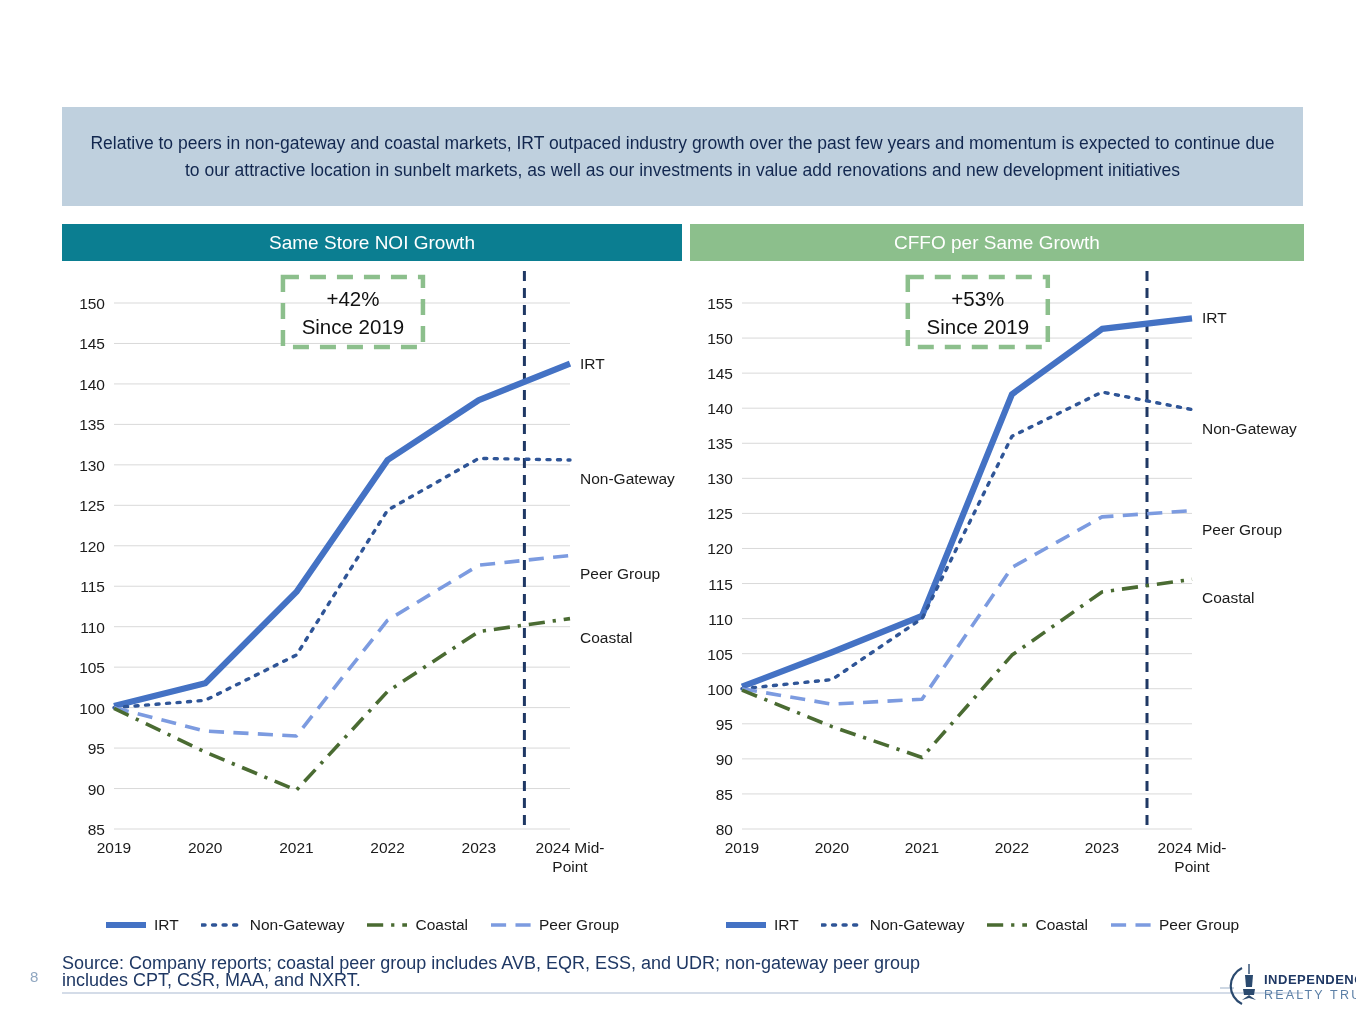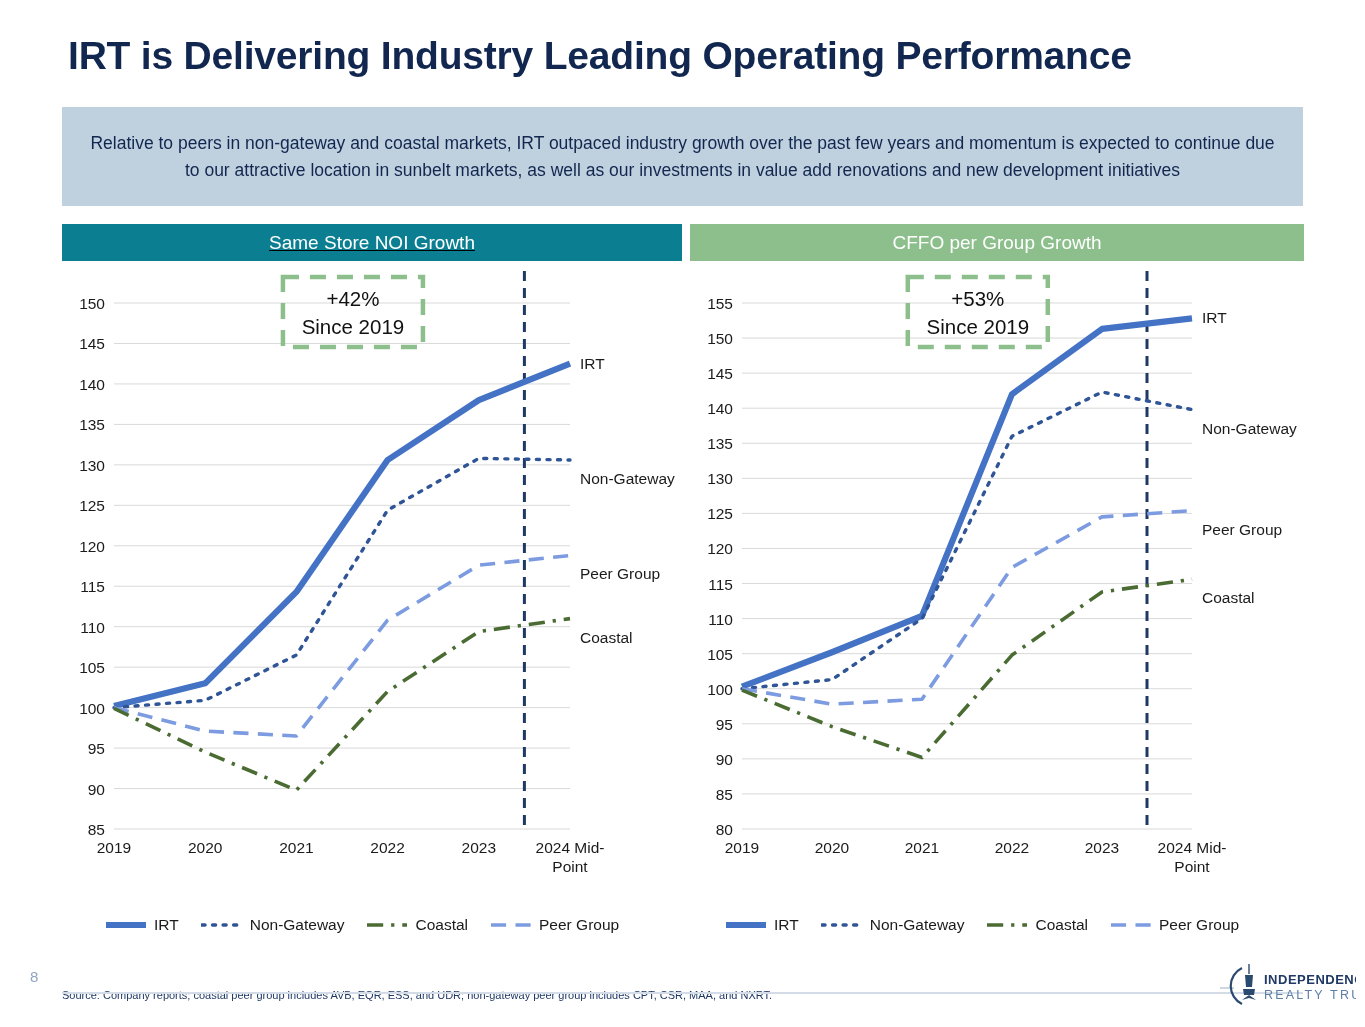--- a/index.html
+++ b/index.html
@@ -21,21 +21,21 @@
   .subtitle-band{
     position:absolute;left:62px;top:107px;width:1241px;height:99px;
     background:#bfd0de;display:flex;align-items:center;justify-content:center;
   }
   .subtitle-text{
     width:1190px;text-align:center;color:#12274f;font-size:17.5px;line-height:27px;
   }
 
   
   .panel{position:absolute;top:224px;width:620px;height:700px;}
-  .panel.left{left:62px;text-decoration:underline;}
+  .panel.left{left:62px;}
   .panel.right{left:690px;width:614px;}
 
   .panel-header{
     height:37px;display:flex;align-items:center;justify-content:center;
     color:#ffffff;font-size:19px;
   }
   .panel-header.teal{background:#0b7e91;}
   .panel-header.green{background:#8cbf8c;}
 
   .plot-wrap{position:relative;width:100%;height:640px;}
@@ -47,39 +47,38 @@
     font-size:15.5px;color:#1b1b1b;
   }
   .legend.left{left:105px;top:916px;}
   .legend.right{left:725px;top:916px;}
   .legend-item{display:flex;align-items:center;margin-right:22px;}
   .legend-swatch{width:42px;height:14px;margin-right:7px;}
   .legend-label{white-space:nowrap;}
 
   
   .footnote{
-    position:absolute;left:62px;top:987px;width:900px;
-    font-size:11px;line-height:17px;color:#1f3864;
+    position:absolute;left:62px;top:955px;width:900px;
+    font-size:18px;line-height:17px;color:#1f3864;
   }
   .footrule{
     position:absolute;left:62px;top:992px;width:1241px;height:2px;background:#d4dce8;
   }
   .page-num{
     position:absolute;left:30px;top:968px;font-size:15px;color:#8fa6c0;
   }
 
   
   .logo{position:absolute;left:1216px;top:962px;width:140px;height:48px;}
 </style>
 </head>
 <body>
 
 <div class="slide">
 
-  <div class="title">IRT is Delivering Industry Leading Operating Performance</div>
 
   <div class="subtitle-band">
     <div class="subtitle-text">Relative to peers in non-gateway and coastal markets, IRT outpaced industry growth over the past few years and momentum is expected to continue due to our attractive location in sunbelt markets, as well as our investments in value add renovations and new development initiatives</div>
   </div>
 
   <div class="panel left">
     <div class="panel-header teal">Same Store NOI Growth</div>
     <div class="plot-wrap">
       <svg class="plot-svg" id="svg-chart-0" width="620" height="640">
           <line x1="52" y1="568" x2="508" y2="568" stroke="#d9d9d9" stroke-width="1"></line>
@@ -126,21 +125,21 @@
           <polyline points="52,447.4246153846153 143.2,491.12307692307695 234.4,529.1569230769231 325.6,430.4307692307692 416.8,370.5476923076923 508,357.6" fill="none" stroke="#4A6B32" stroke-width="3.6" stroke-linecap="butt" stroke-linejoin="round" stroke-dasharray="16.2 7.920000000000001 3.24 7.920000000000001"></polyline>
           <text x="518" y="381.6" text-anchor="start" font-family="Liberation Sans, sans-serif" font-size="15.5" fill="#1b1b1b">Coastal</text>
           <rect x="220.94400000000002" y="16" width="140" height="70" fill="none" stroke="#8cbf8c" stroke-width="4.5" stroke-dasharray="16 11"></rect>
           <text x="290.944" y="45" text-anchor="middle" font-family="Liberation Sans, sans-serif" font-size="20.5" fill="#111111">+42%</text>
           <text x="290.944" y="73" text-anchor="middle" font-family="Liberation Sans, sans-serif" font-size="20.5" fill="#111111">Since 2019</text>
         </svg>
     </div>
   </div>
 
   <div class="panel right">
-    <div class="panel-header green">CFFO per Group Growth</div>
+    <div class="panel-header green">CFFO per Same Growth</div>
     <div class="plot-wrap">
       <svg class="plot-svg" id="svg-chart-1" width="614" height="640">
           <line x1="52" y1="568" x2="502" y2="568" stroke="#d9d9d9" stroke-width="1"></line>
           <text x="43" y="574" text-anchor="end" font-family="Liberation Sans, sans-serif" font-size="15.5" fill="#1b1b1b">80</text>
           <line x1="52" y1="532.9333333333334" x2="502" y2="532.9333333333334" stroke="#d9d9d9" stroke-width="1"></line>
           <text x="43" y="538.9333333333334" text-anchor="end" font-family="Liberation Sans, sans-serif" font-size="15.5" fill="#1b1b1b">85</text>
           <line x1="52" y1="497.8666666666667" x2="502" y2="497.8666666666667" stroke="#d9d9d9" stroke-width="1"></line>
           <text x="43" y="503.8666666666667" text-anchor="end" font-family="Liberation Sans, sans-serif" font-size="15.5" fill="#1b1b1b">90</text>
           <line x1="52" y1="462.8" x2="502" y2="462.8" stroke="#d9d9d9" stroke-width="1"></line>
           <text x="43" y="468.8" text-anchor="end" font-family="Liberation Sans, sans-serif" font-size="15.5" fill="#1b1b1b">95</text>

